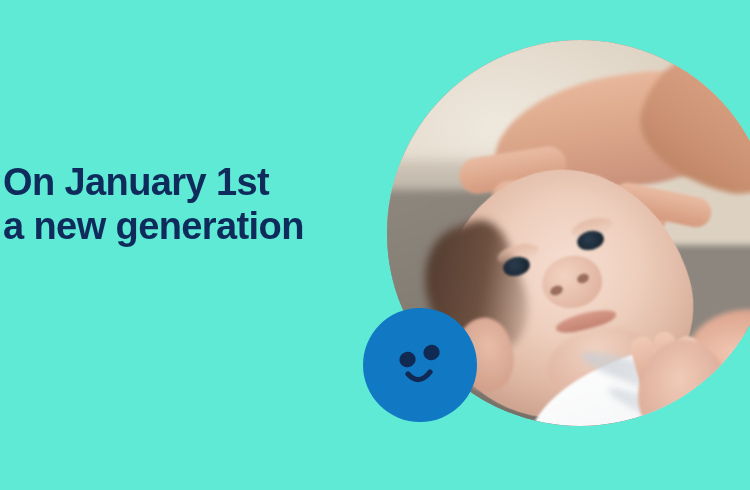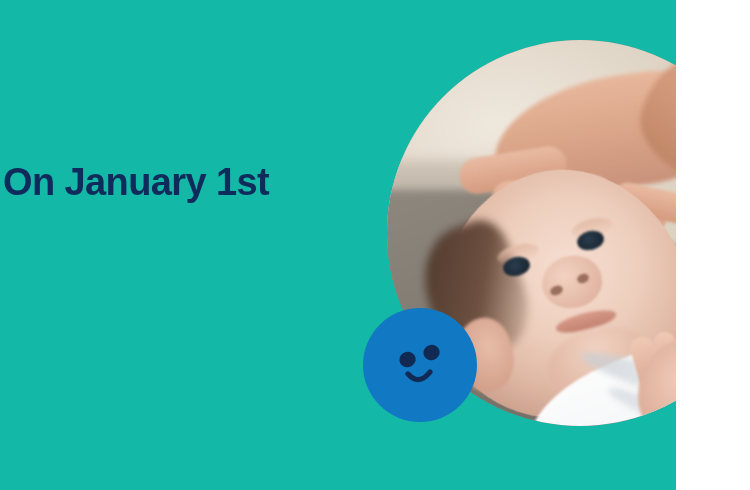--- a/index.html
+++ b/index.html
@@ -9,23 +9,23 @@
   }
   body {
     width: 750px;
     height: 490px;
     overflow: hidden;
     font-family: "Liberation Sans", sans-serif;
   }
 
   #banner {
     position: relative;
-    width: 676px;
+    width: 750px;
     height: 490px;
-    background: #14b8a6;
+    background: #5eead4;
     overflow: hidden;
   }
 
   
   #headline {
     position: absolute;
     left: 3px;
     top: 160px;
     width: 400px;
     color: #0f2b5b;
@@ -296,15 +296,16 @@
     <svg width="114" height="114" viewBox="0 0 114 114" aria-hidden="true">
       <circle cx="57" cy="57" r="57" fill="#1178c4"></circle>
       <ellipse cx="44.5" cy="51.5" rx="8.2" ry="7.6" fill="#102a54" transform="rotate(-12 44.5 51.5)"></ellipse>
       <ellipse cx="68.5" cy="44.5" rx="8.2" ry="7.6" fill="#102a54" transform="rotate(-12 68.5 44.5)"></ellipse>
       <path d="M45 66 Q56 78 67 64" fill="none" stroke="#102a54" stroke-width="5.2" stroke-linecap="round"></path>
     </svg>
   </div>
 
   <div id="headline">
     <span class="hl-line">On January 1st</span>
+    <span class="hl-line">a new generation</span>
   </div>
 
 </div>
 
 </body></html>

